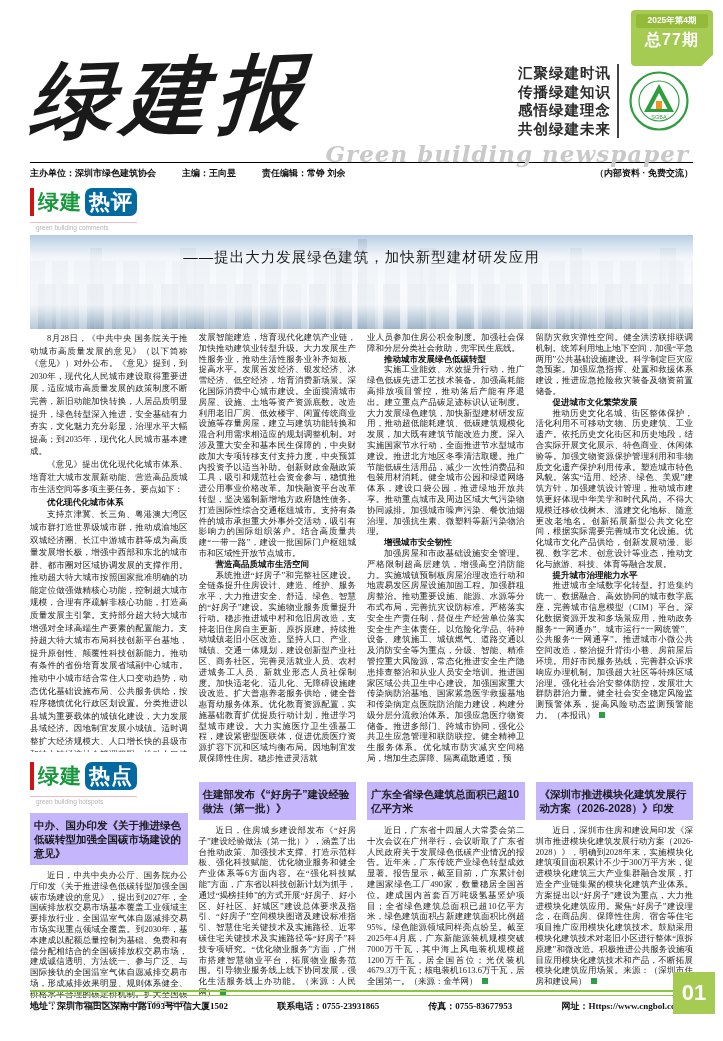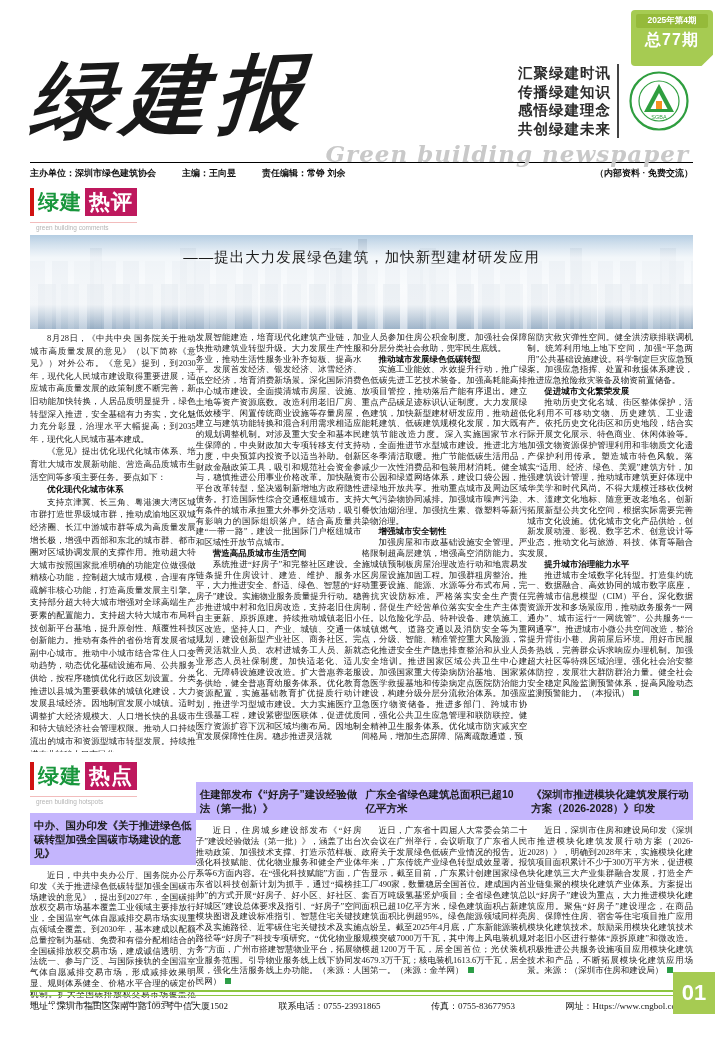--- a/index.html
+++ b/index.html
@@ -24,54 +24,54 @@
   
   .info-bar{border-top:1.5px solid #000;margin-top:2px;padding-top:4px;display:flex;font-size:9px;font-weight:bold;color:#111;}
   .info-bar span{margin-right:26px;}
   .info-right{margin-left:auto;margin-right:0 !important;}
 
   
   .section-label{margin-top:8px;}
   .label-row{display:inline-flex;align-items:stretch;border-bottom:1px solid #f2bcbc;padding-bottom:6px;}
   .label-bar{width:4px;background:#d01212;}
   .label-green{font-size:21px;font-weight:900;color:#18963c;padding:0 3px 0 4px;letter-spacing:1px;font-family:"DejaVu Serif",serif;}
-  .label-red{font-size:21px;font-weight:900;color:#fff;background:#be185d;padding:0 4px;letter-spacing:1px;font-family:"DejaVu Serif",serif;}
+  .label-red{font-size:21px;font-weight:900;color:#fff;background:#0369a1;padding:0 4px;letter-spacing:1px;font-family:"DejaVu Serif",serif;border-radius:7px;}
   .label-eng{display:block;font-size:6.5px;color:#b5b5b5;margin:1px 0 0 6px;}
 
   
   .banner{position:relative;height:94px;margin-top:4px;background:linear-gradient(180deg,#aac6de 0%,#dde8f2 55%,#c9d5e3 100%);overflow:hidden;}
   .bld{position:absolute;bottom:0;left:0;right:0;}
   .bld1{height:72%;opacity:.5;background:repeating-linear-gradient(90deg,#92abc4 0 15px,transparent 15px 22px,#86a2bd 22px 38px,transparent 38px 44px,#9fb6cb 44px 64px,transparent 64px 71px);}
   .bld2{height:48%;opacity:.6;background:repeating-linear-gradient(90deg,transparent 0 8px,#7e9ab6 8px 26px,transparent 26px 31px,#8ea8c0 31px 49px,transparent 49px 57px,#7593b0 57px 74px);}
   .bld3{height:86%;opacity:.35;background:repeating-linear-gradient(90deg,transparent 0 60px,#6f8eac 60px 72px,transparent 72px 150px,#7d9ab5 150px 166px,transparent 166px 240px);}
   .spire{position:absolute;bottom:0;left:49.5%;width:9px;height:96%;background:#7austin;background:#7e99b4;opacity:.55;}
   .banner::after{content:"";position:absolute;inset:0;background:linear-gradient(180deg,rgba(255,255,255,.12) 0%,rgba(255,255,255,.8) 24%,rgba(255,255,255,.84) 74%,rgba(255,255,255,.15) 100%);}
   .banner-text{position:relative;z-index:3;text-align:center;padding-top:13px;}
   .headline{font-size:23.5px;font-weight:900;color:#141414;letter-spacing:0.5px;font-family:"Liberation Sans",sans-serif;}
   .subhead-line{font-size:14.5px;font-weight:normal;color:#1c1c1c;letter-spacing:1px;}
 
   
-  .body-grid{margin-top:3px;display:grid;grid-template-columns:repeat(4,1fr);height:672px;overflow:hidden;}
+  .body-grid{margin-top:3px;display:grid;grid-template-columns:repeat(4,1fr);column-gap:11px;height:672px;overflow:hidden;}
   .main-text{height:444px;overflow:hidden;}
   .main-text.first{height:420px;}
   .body-p{font-size:8.5px;line-height:10.8px;text-align:justify;text-indent:2em;margin:0;color:#1c1c1c;font-family:"Liberation Serif",serif;}
   .col1line .body-p,.col1line .sub-head{line-height:12.6px;}
   .body-p.cont{text-indent:0;}
   .sub-head{font-size:8.5px;line-height:10.8px;font-weight:bold;text-indent:2em;margin:0;color:#111;font-family:"Liberation Serif",serif;}
   .end-icon{display:inline-block;width:8px;height:8px;background:#2e9e48;box-shadow:inset 0 0 0 1px #fff,inset 2px 2px 0 0 #2e9e48;margin-left:3px;vertical-align:-1px;}
 
   
   .hot-header{margin-top:10px;margin-bottom:8px;}
   .hot-article{margin-top:6px;}
   .hot-title{background:#c4b5fd;font-weight:bold;font-size:10.5px;line-height:14px;padding:5px 4px;color:#1c1c1c;font-family:"Liberation Sans",sans-serif;}
   .hot-body{margin:5px 0 0;font-size:8.5px;line-height:10.8px;text-align:justify;text-indent:2em;color:#1c1c1c;font-family:"Liberation Serif",serif;}
 
   
   .bottom-line{position:absolute;left:30px;right:30px;top:990px;border-top:2px solid #8cc63f;border-bottom:1px solid #8cc63f;height:3px;}
-  .footer-bar{position:absolute;left:30px;right:40px;top:1000px;display:flex;justify-content:space-between;font-size:9px;font-weight:normal;color:#111;font-family:"Liberation Serif",serif;}
+  .footer-bar{position:absolute;left:30px;right:40px;top:1000px;display:flex;justify-content:space-between;font-size:9px;font-weight:bold;color:#111;font-family:"Liberation Serif",serif;}
   .page-num{position:absolute;right:8px;top:972px;width:42px;height:42px;background:#a6cb52;color:#fff;font-size:22px;font-weight:bold;display:flex;align-items:center;justify-content:center;z-index:4;}
 </style>
 </head>
 <body>
 
 <div class="issue-badge">
   <span class="line1">2025年第4期</span>
   <span class="line2">总77期</span>
 </div>
 

